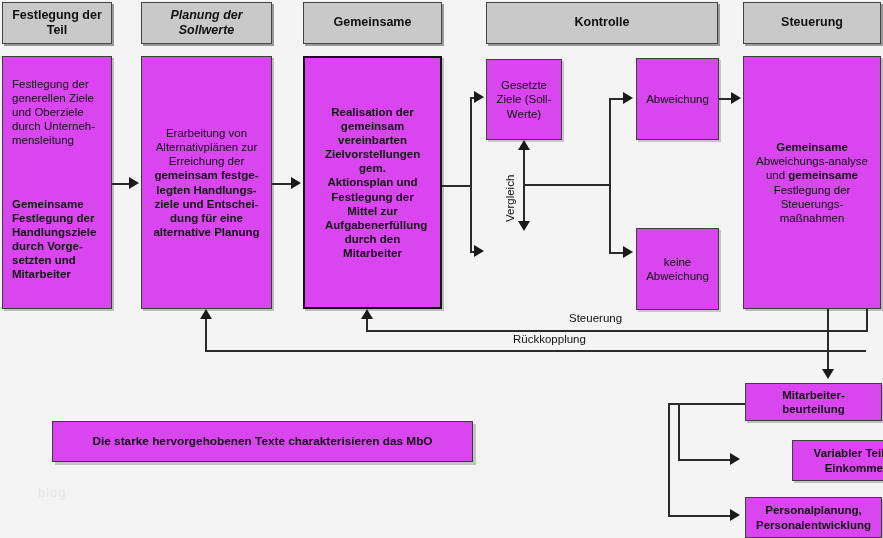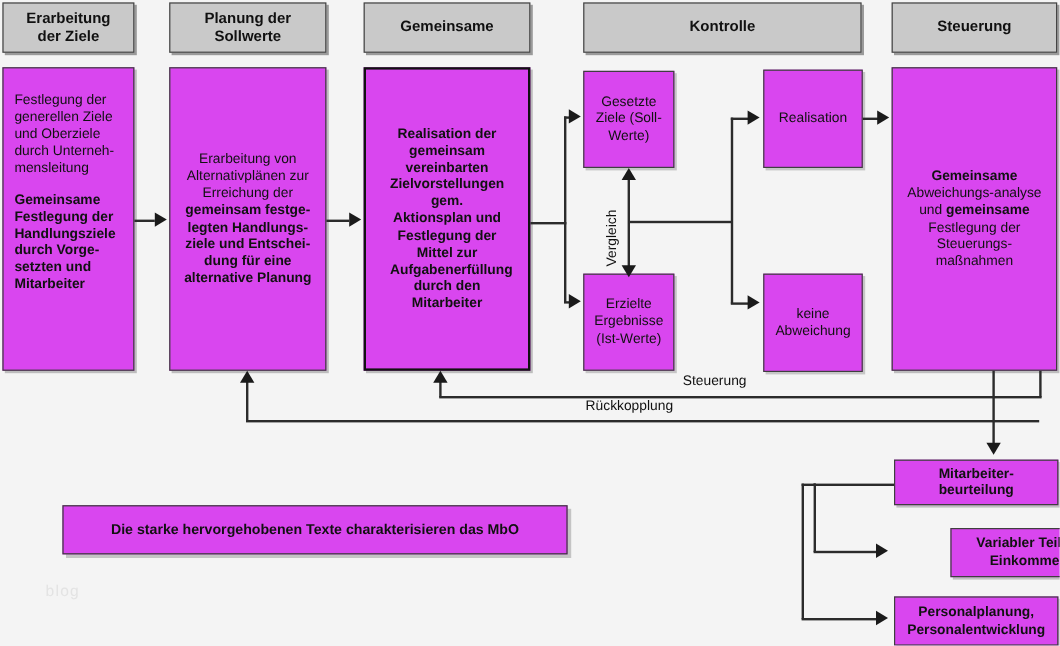--- a/index.html
+++ b/index.html
@@ -90,40 +90,40 @@
     color:#e3e3e3;
     letter-spacing:1px;
   }
 </style>
 </head>
 <body>
 
 <div id="stage">
 
   <div class="box hdr pad" style="left:2px;top:2px;width:110px;height:42px;">
-    <span>Erarbeitung der Ziele</span>
-  </div>
-  <div class="box hdr pad" style="left:141px;top:2px;width:131px;height:42px;">
+    <span>Festlegung der Teil</span>
+  </div>
+  <div class="box hdr pad" style="left:141px;top:2px;width:131px;height:42px;font-style:italic;">
     <span>Planung der Sollwerte</span>
   </div>
   <div class="box hdr pad" style="left:303px;top:2px;width:139px;height:42px;">
     <span>Gemeinsame</span>
   </div>
   <div class="box hdr pad" style="left:486px;top:2px;width:232px;height:42px;">
     <span>Kontrolle</span>
   </div>
   <div class="box hdr pad" style="left:743px;top:2px;width:138px;height:42px;">
     <span>Steuerung</span>
   </div>
 
   <div class="box phase left-al" style="left:2px;top:56px;width:110px;height:253px;padding-top:20px;">
     <div style="width:100%;">
       <div>Festlegung der generellen Ziele und Oberziele durch Unterneh-mensleitung</div>
       <div style="height:13px;"></div>
-      <div style="font-weight:bold;">Gemeinsame Festlegung der Handlungsziele durch Vorge-setzten und Mitarbeiter</div>
+      <div style="font-weight:bold;margin-top:37px;">Gemeinsame Festlegung der Handlungsziele durch Vorge-setzten und Mitarbeiter</div>
     </div>
   </div>
 
   <div class="box phase" style="left:141px;top:56px;width:131px;height:253px;padding:0 9px;">
     <div style="width:100%;">
       <span>Erarbeitung von Alternativplänen zur Erreichung der </span><span style="font-weight:bold;">gemeinsam festge-legten Handlungs-ziele und Entschei-dung für eine alternative Planung</span>
     </div>
   </div>
 
   <div class="box phase thick" style="left:303px;top:56px;width:139px;height:253px;padding:0 20px;font-weight:bold;">
@@ -132,25 +132,22 @@
 
   <div class="box phase" style="left:743px;top:56px;width:138px;height:253px;padding:0 9px;">
     <div style="width:100%;">
       <span style="font-weight:bold;">Gemeinsame</span><span> Abweichungs-analyse und </span><span style="font-weight:bold;">gemeinsame</span><span> Festlegung der Steuerungs-maßnahmen</span>
     </div>
   </div>
 
   <div class="box inner" style="left:486px;top:59px;width:76px;height:81px;padding:0 5px;">
     <span>Gesetzte Ziele (Soll-Werte)</span>
   </div>
-  <div class="box inner" style="left:486px;top:228px;width:76px;height:81px;padding:0 5px;">
-    <span>Erzielte Ergebnisse (Ist-Werte)</span>
-  </div>
   <div class="box inner" style="left:636px;top:58px;width:83px;height:82px;padding:0 5px;">
-    <span>Realisation</span>
+    <span>Abweichung</span>
   </div>
   <div class="box inner" style="left:636px;top:228px;width:83px;height:82px;padding:0 5px;">
     <span>keine Abweichung</span>
   </div>
 
   <div class="ln hln" style="left:112px;top:183px;width:17px;"></div>
   <div class="arw arw-r" style="left:129px;top:177px;"></div>
 
   <div class="ln hln" style="left:272px;top:183px;width:19px;"></div>
   <div class="arw arw-r" style="left:291px;top:177px;"></div>
@@ -179,21 +176,21 @@
 
   <div class="ln vln" style="left:866px;top:309px;height:22px;"></div>
   <div class="ln hln" style="left:366px;top:330px;width:502px;"></div>
   <div class="ln vln" style="left:366px;top:318px;height:13px;"></div>
   <div class="arw arw-u" style="left:361px;top:309px;"></div>
   <div class="edge-label" style="left:565px;top:312px;">Steuerung</div>
 
   <div class="ln hln" style="left:205px;top:350px;width:661px;"></div>
   <div class="ln vln" style="left:205px;top:318px;height:33px;"></div>
   <div class="arw arw-u" style="left:200px;top:309px;"></div>
-  <div class="edge-label" style="left:484px;top:333px;text-align:right;">Rückkopplung</div>
+  <div class="edge-label" style="left:509px;top:333px;text-align:right;">Rückkopplung</div>
 
   <div class="ln vln" style="left:827px;top:309px;height:62px;"></div>
   <div class="arw arw-d" style="left:822px;top:369px;"></div>
 
   <div class="box small-out" style="left:745px;top:383px;width:137px;height:38px;padding:0 6px;">
     <span>Mitarbeiter-beurteilung</span>
   </div>
   <div class="box small-out" style="left:745px;top:440px;width:137px;height:41px;padding:0 6px;margin-left:47px;">
     <span>Variabler Teil des Einkommens</span>
   </div>

